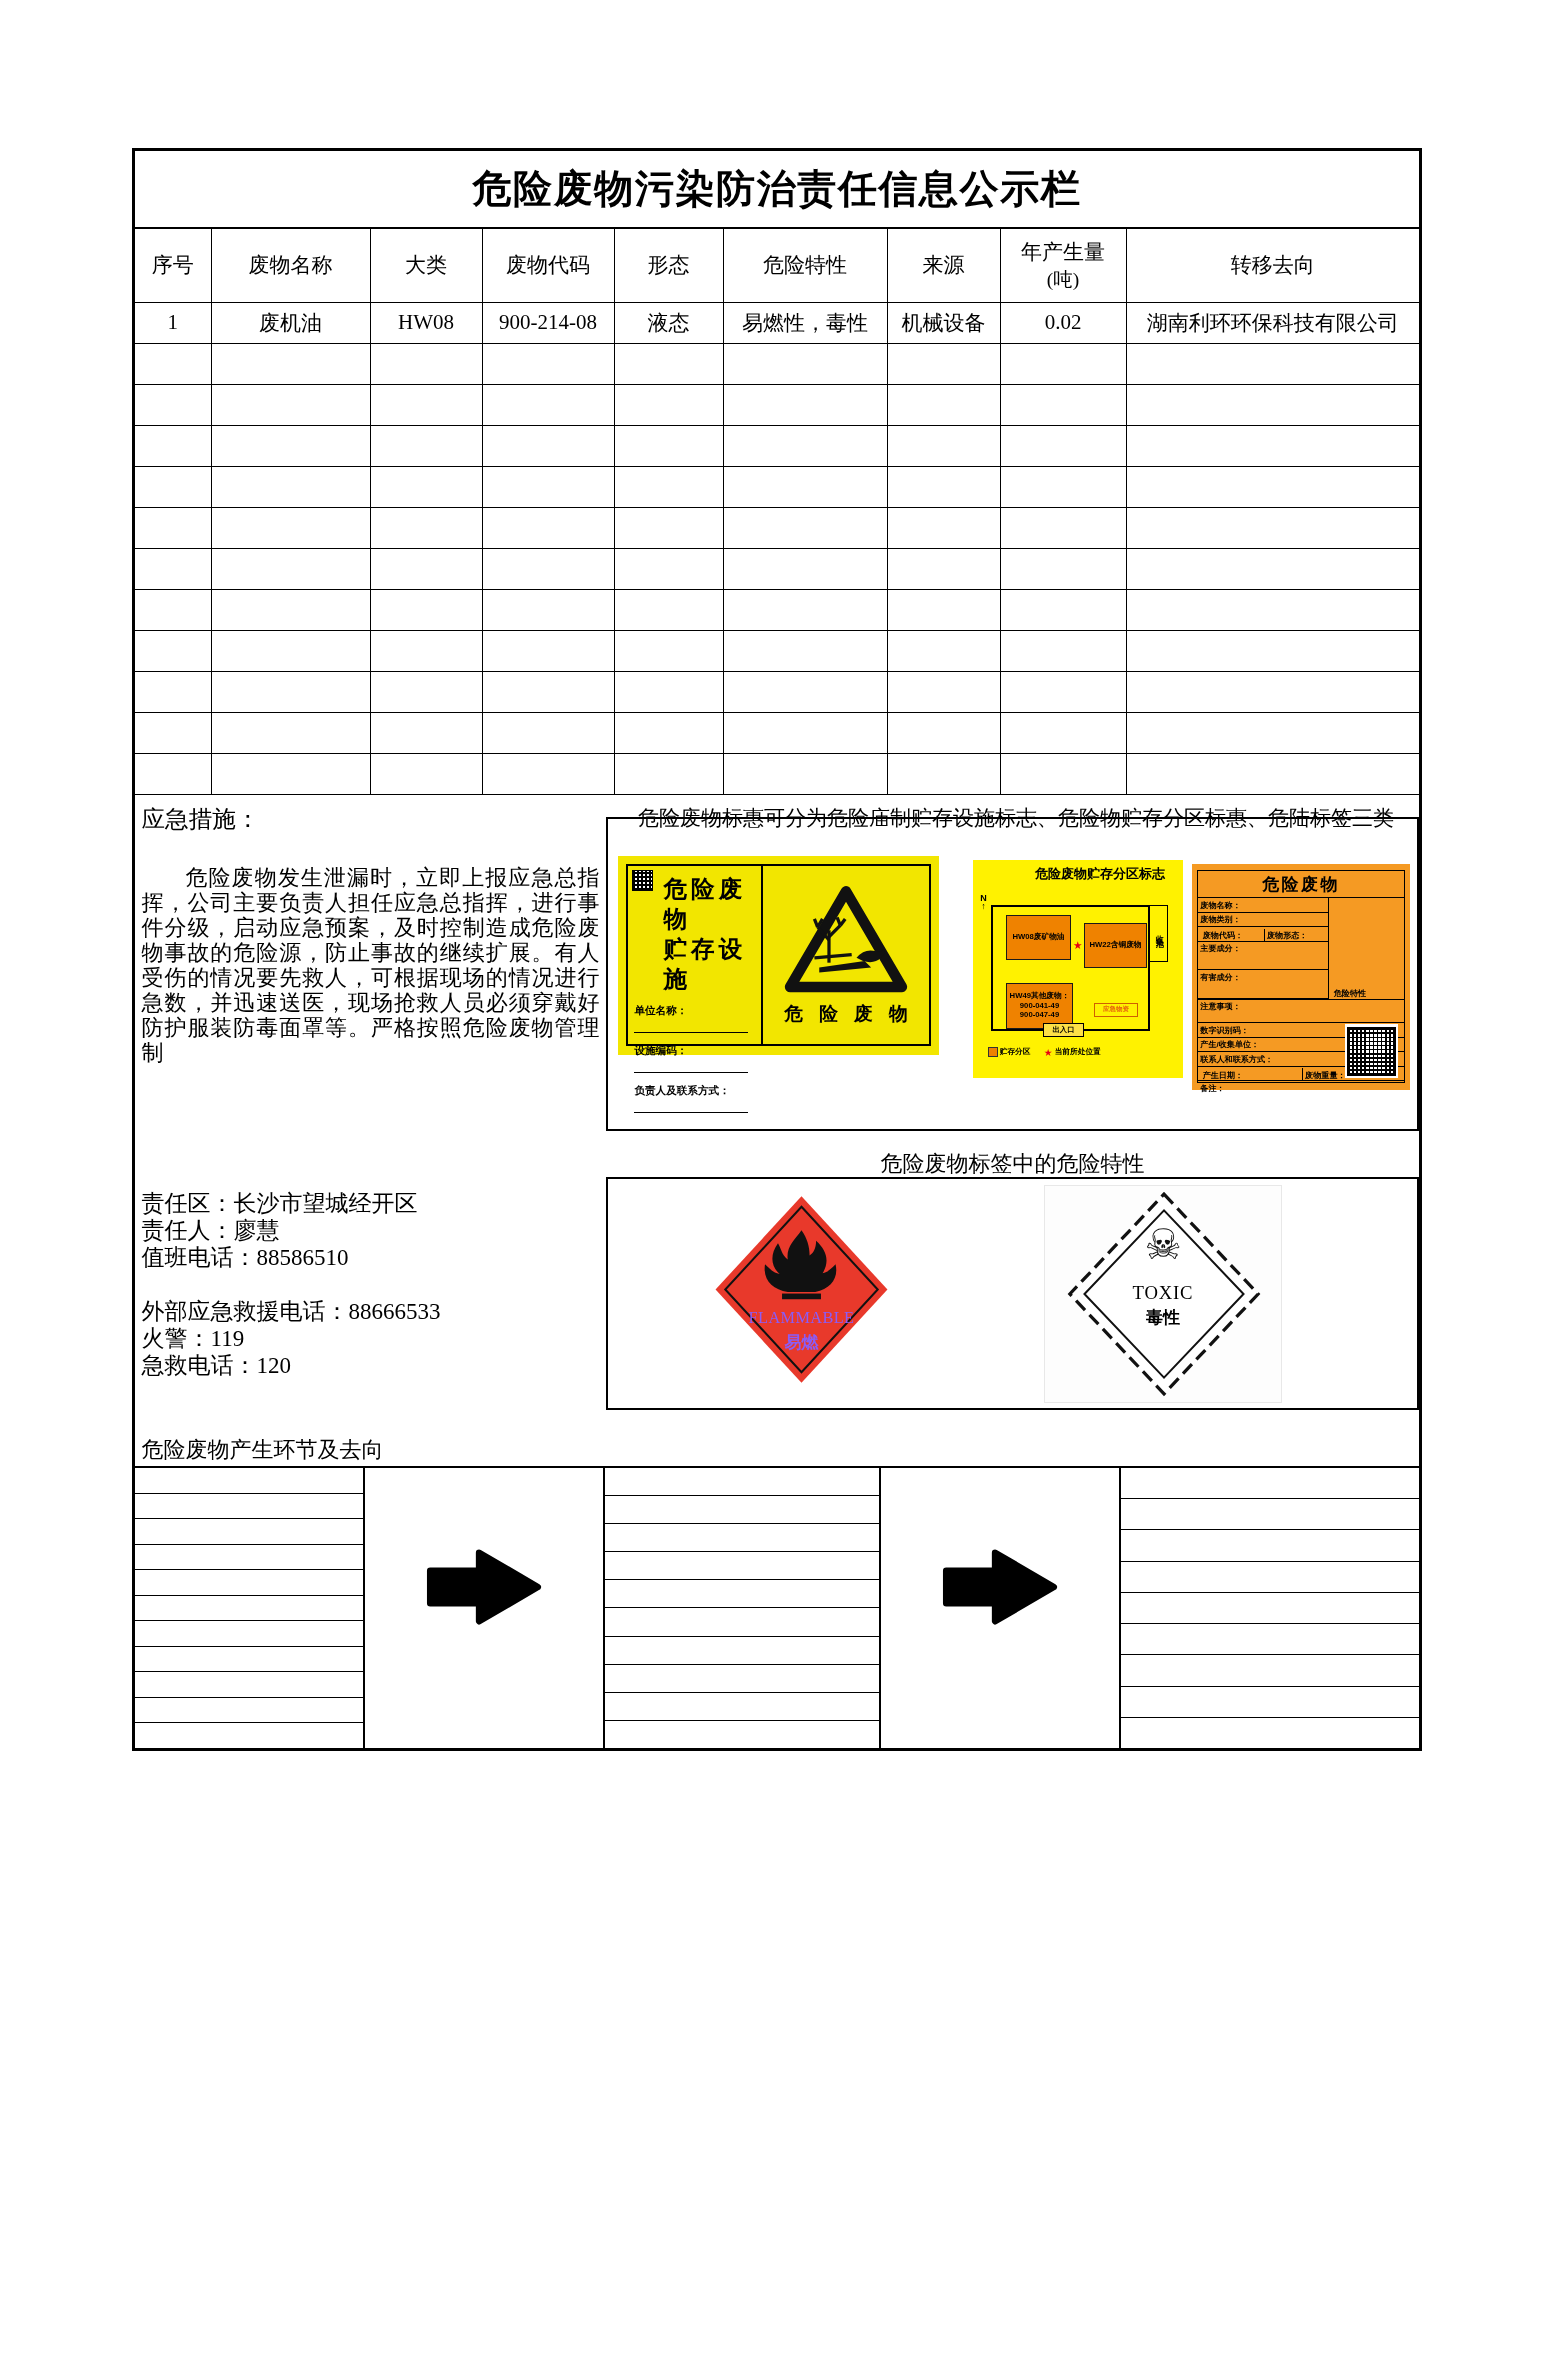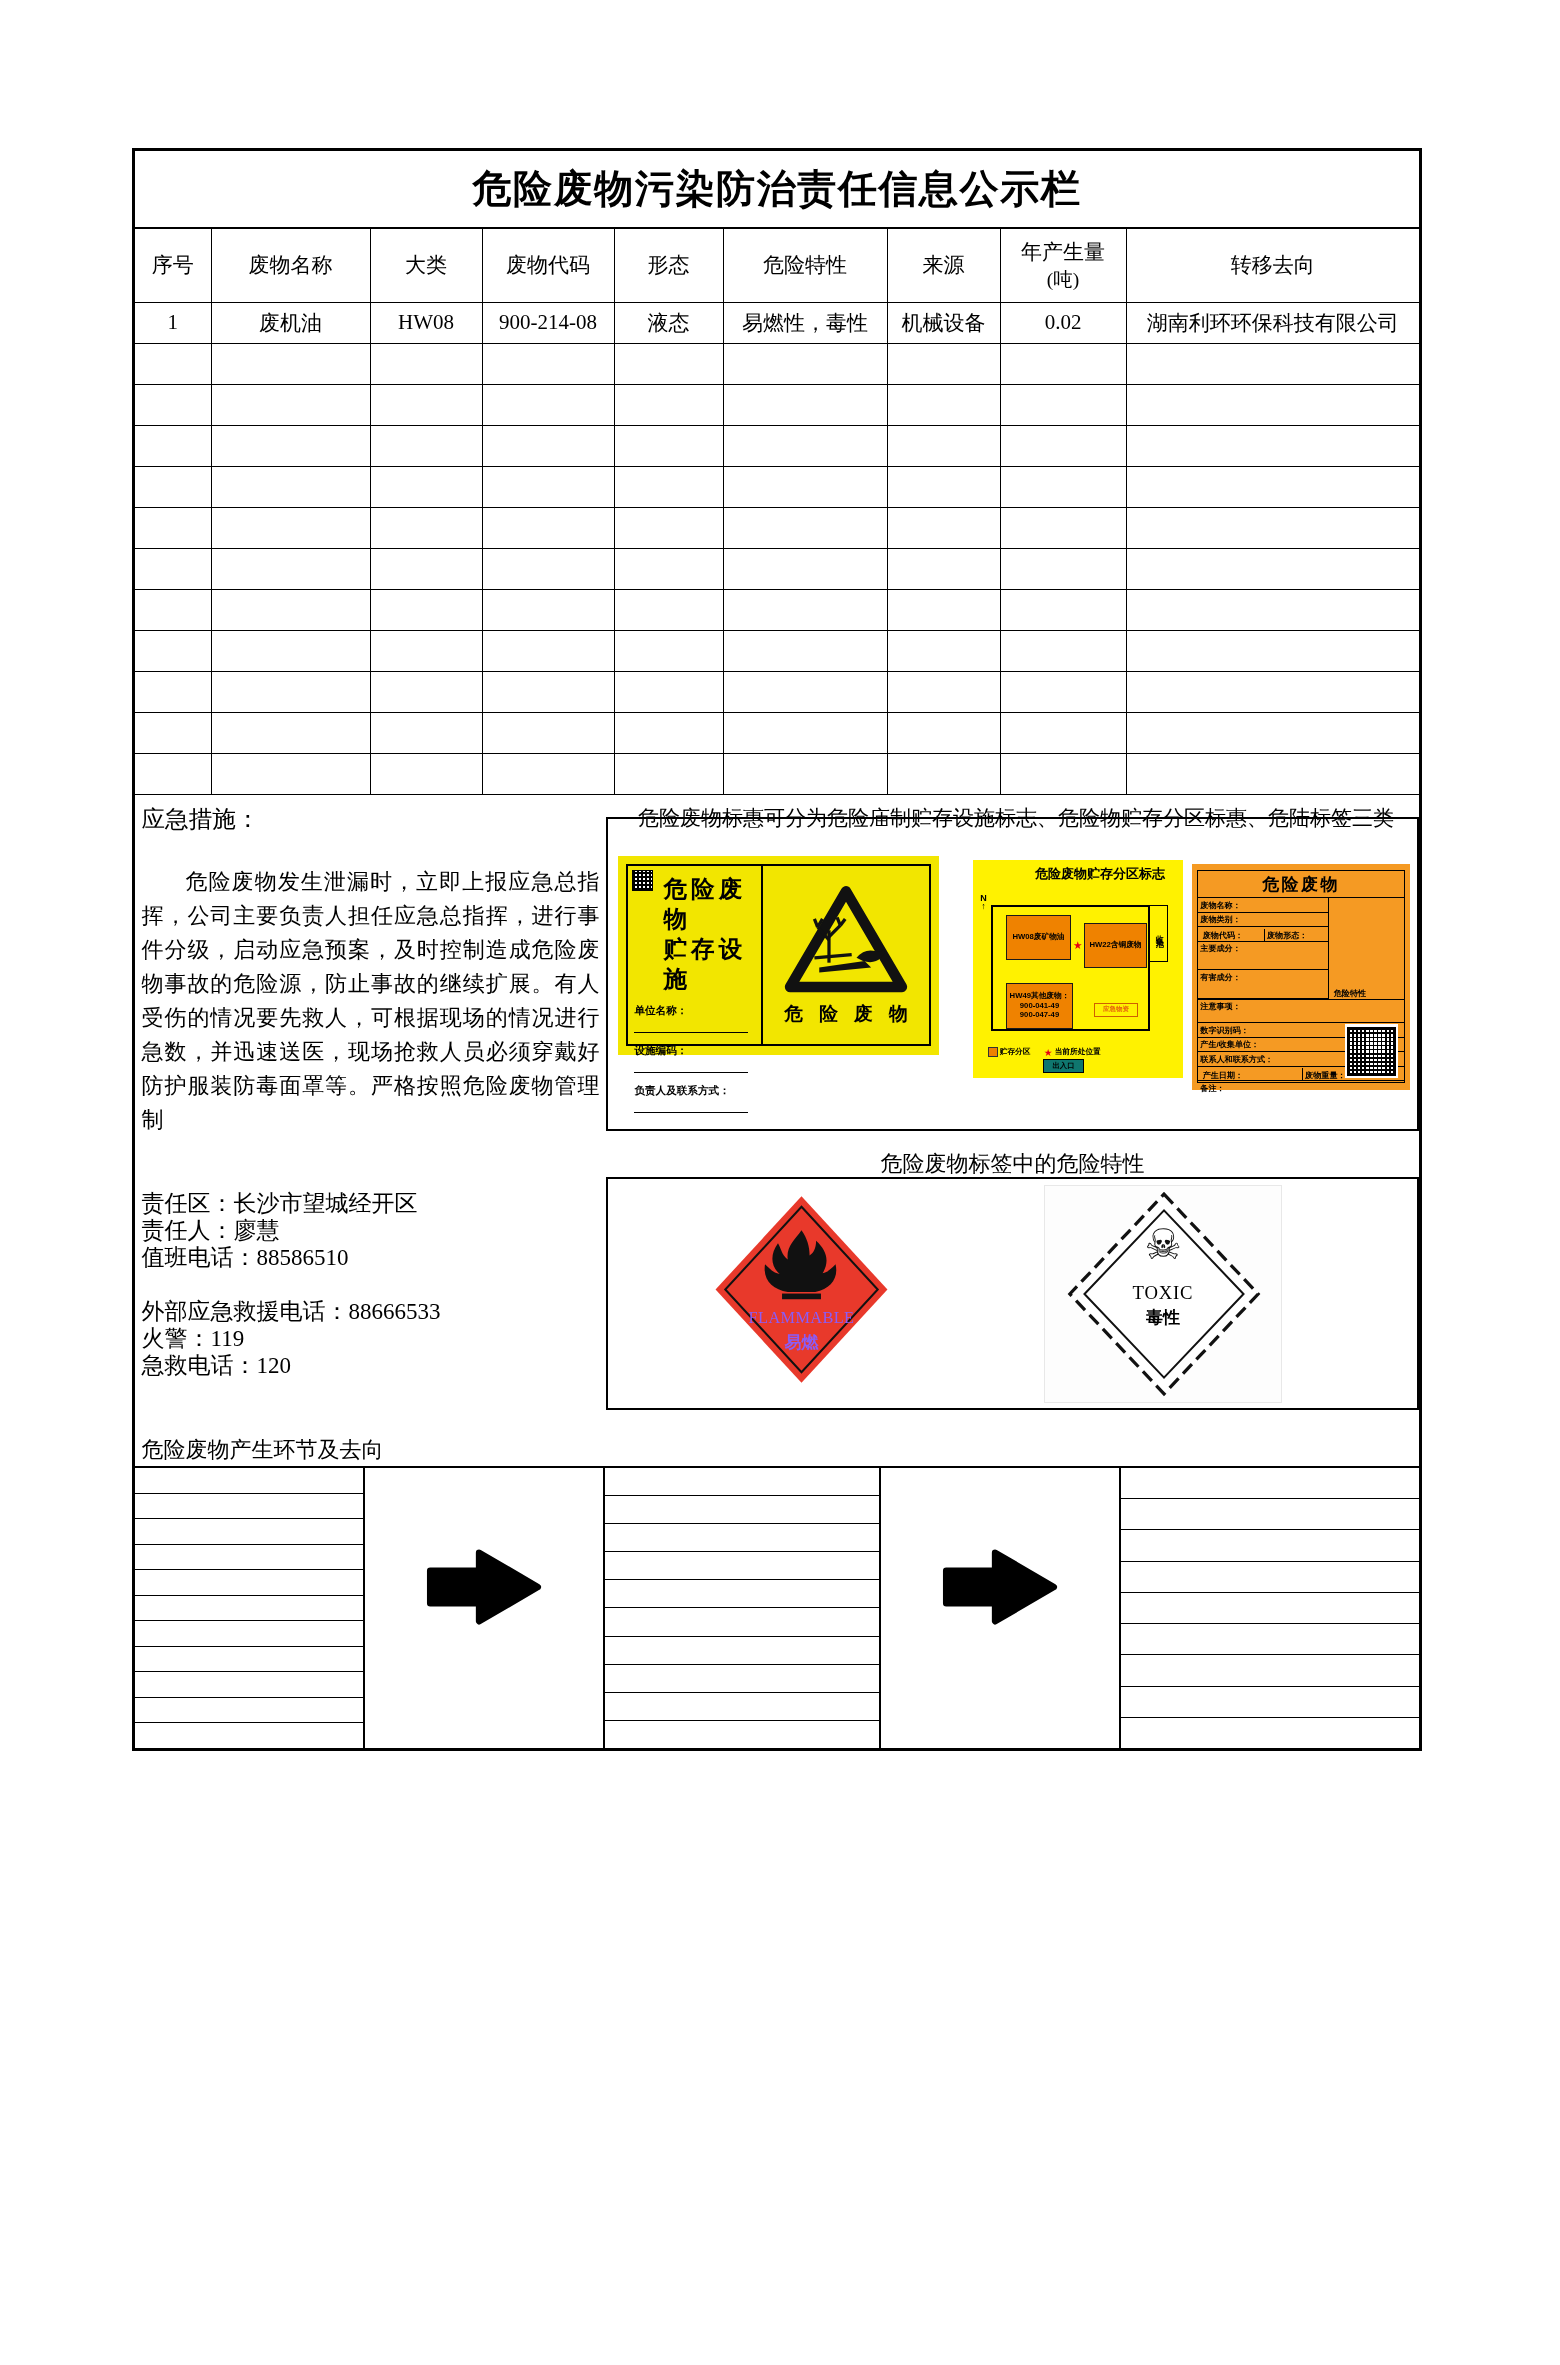--- a/index.html
+++ b/index.html
@@ -22,21 +22,21 @@
   
   .emergency{position:relative;height:667px;}
   .em-label{position:absolute;left:6.5px;top:8.1px;font-size:23.6px;}
   .em-note{position:absolute;left:479px;top:9.8px;width:804px;text-align:center;font-size:21px;}
   .labels-box{position:absolute;left:471px;top:22px;width:813px;height:314px;
               border:2.4px solid #000;box-sizing:border-box;}
   .hazard-heading{position:absolute;left:471px;top:354px;width:813px;text-align:center;font-size:22px;}
   .diamonds-box{position:absolute;left:471px;top:382px;width:813px;height:233px;
                 border:2.4px solid #000;box-sizing:border-box;}
   .em-paragraph{position:absolute;left:6.5px;top:70px;width:458px;font-size:22px;
-                line-height:34px;text-indent:44px;text-align:justify;}
+                line-height:25px;text-indent:44px;text-align:justify;}
   .contacts{position:absolute;left:6.5px;top:395px;font-size:23px;line-height:27px;}
   .contacts div{white-space:nowrap;}
   .spacer{height:27px;}
   .flow-heading{position:absolute;left:6.5px;top:640px;font-size:22px;}
   
   .label1{position:absolute;left:9.8px;top:37px;width:321px;height:199px;background:#F2E600;}
   .l1-inner{position:absolute;left:8.1px;top:8.1px;right:8.1px;bottom:8.1px;border:2.4px solid #000;display:flex;}
   .l1-left{flex:0 0 45%;border-right:2.4px solid #000;position:relative;padding:4.9px 6.5px;box-sizing:border-box;}
   .l1-qr{position:absolute;left:4.1px;top:4.1px;width:21px;height:21px;}
   .l1-title{margin:3.3px 0 0 29px;font-size:23.6px;font-weight:bold;line-height:30px;
@@ -64,22 +64,22 @@
   .l2-star1{position:absolute;left:80px;top:32.5px;color:#E60012;font-size:10.6px;
             font-family:"DejaVu Sans",sans-serif;}
   .l2-supplies{position:absolute;left:101px;top:96px;width:42px;height:12.2px;border:1.2px solid #D06000;
             color:#E8650C;font-size:6.5px;font-weight:bold;display:flex;align-items:center;justify-content:center;
             font-family:"Liberation Sans","DejaVu Sans",sans-serif;}
   .l2-collect{position:absolute;left:176px;top:45px;width:18.7px;height:57px;border:1.6px solid #000;
             box-sizing:border-box;background:#FFF200;writing-mode:vertical-lr;display:flex;align-items:center;
             justify-content:center;font-size:8.1px;font-weight:bold;letter-spacing:2.4px;
             font-family:"Liberation Sans","DejaVu Sans",sans-serif;}
   .l2-entrance{position:absolute;left:70px;top:163px;width:41px;height:14px;border:1.6px solid #000;
-            box-sizing:border-box;background:#0f766e;display:flex;align-items:center;justify-content:center;
-            font-size:7.3px;font-weight:bold;font-family:"Liberation Sans","DejaVu Sans",sans-serif;margin-top:36px;}
+            box-sizing:border-box;background:#fde047;display:flex;align-items:center;justify-content:center;
+            font-size:7.3px;font-weight:bold;font-family:"Liberation Sans","DejaVu Sans",sans-serif;}
   .l2-legend{position:absolute;left:14.6px;top:187px;display:flex;align-items:center;gap:2px;
             font-size:7.7px;font-weight:bold;font-family:"Liberation Sans","DejaVu Sans",sans-serif;justify-content:space-between;}
   .l2-sq{width:8.1px;height:8.1px;background:#EF8200;border:0.8px solid #333;display:inline-block;}
   .l2-star2{color:#E60012;font-size:9.8px;margin-left:11.4px;font-family:"DejaVu Sans",sans-serif;}
   
   .label3{position:absolute;left:584px;top:45px;width:218px;height:226px;background:#F59A23;}
   .l3-inner{position:absolute;left:4.9px;top:6.5px;right:4.9px;bottom:6.5px;border:1.6px solid #000;
             font-family:"Liberation Sans","DejaVu Sans",sans-serif;}
   .l3-title{height:26px;border-bottom:1.6px solid #000;display:flex;align-items:center;justify-content:center;
             font-size:17px;font-weight:bold;letter-spacing:2.4px;}

